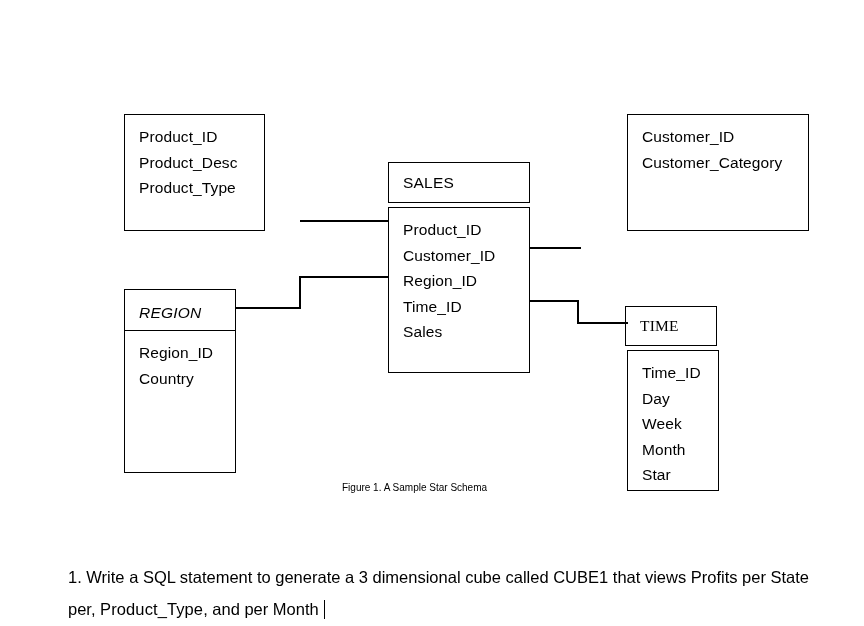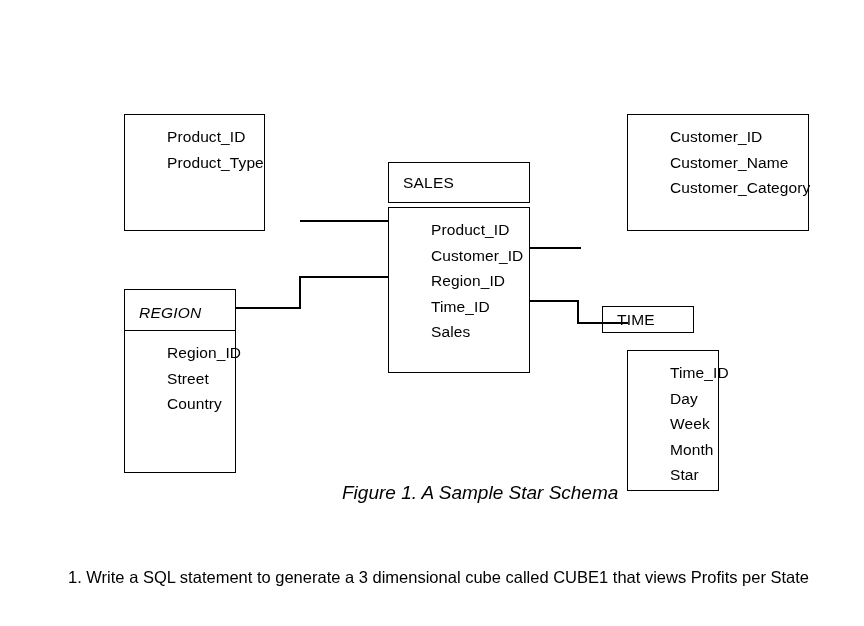--- a/index.html
+++ b/index.html
@@ -39,21 +39,21 @@
     box-sizing: border-box;
   }
   .field {
     font-size: 15.5px;
     line-height: 25.6px;
     white-space: nowrap;
     position: relative;
     display: inline-block;
     letter-spacing: .1px;
   }
-  .field-row { line-height: 25.6px; margin-left: 28px; }
+  .field-row { line-height: 25.6px; }
 
   
   .sp::after {
     content: "";
     position: absolute;
     left: 0;
     right: 0;
     bottom: -1px;
     height: 3px;
     background-image:
@@ -67,23 +67,22 @@
   .line {
     position: absolute;
     background: #000000;
   }
   .h-line { height: 1.6px; }
   .v-line { width: 1.6px; }
 
   
   #figure-caption {
     position: absolute;
-    font-size: 19px;
+    font-size: 10px;
     white-space: nowrap;
-    font-style: italic;
   }
   #question-block {
     position: absolute;
     font-size: 16.5px;
     line-height: 32px;
   }
   .q-line { white-space: nowrap; }
   .caret {
     display: inline-block;
     width: 1.4px;
@@ -94,30 +93,30 @@
   }
 </style>
 </head>
 <body>
 
 <div class="box field-list" id="product-box" style="left:124px; top:114px; width:141px; height:117px;">
   <div class="field-row">
     <span class="field sp">Product_ID</span>
   </div>
   <div class="field-row">
+    <span class="field sp">Product_Desc</span>
+  </div>
+  <div class="field-row">
     <span class="field sp">Product_Type</span>
   </div>
 </div>
 
 <div class="box field-list" id="customer-box" style="left:627px; top:114px; width:182px; height:117px;">
   <div class="field-row">
     <span class="field sp">Customer_ID</span>
-  </div>
-  <div class="field-row">
-    <span class="field sp">Customer_Name</span>
   </div>
   <div class="field-row">
     <span class="field sp">Customer_Category</span>
   </div>
 </div>
 
 <div class="box header-box" id="sales-header" style="left:388px; top:162px; width:142px; height:41px;">
   <span class="header-label">SALES</span>
 </div>
 <div class="box field-list" id="sales-box" style="left:388px; top:207px; width:142px; height:166px;">
@@ -139,28 +138,25 @@
 </div>
 
 <div class="box header-box" id="region-header" style="left:124px; top:289px; width:112px; height:47px;font-style:italic;">
   <span class="header-label">REGION</span>
 </div>
 <div class="box field-list" id="region-box" style="left:124px; top:330px; width:112px; height:143px;">
   <div class="field-row">
     <span class="field sp">Region_ID</span>
   </div>
   <div class="field-row">
-    <span class="field">Street</span>
-  </div>
-  <div class="field-row">
     <span class="field">Country</span>
   </div>
 </div>
 
-<div class="box header-box" id="time-header" style="left:602px; top:306px; width:92px; height:27px;">
+<div class="box header-box" id="time-header" style="left:625px; top:306px; width:92px; height:40px;font-family:Liberation Serif, serif;">
   <span class="header-label">TIME</span>
 </div>
 <div class="box field-list" id="time-box" style="left:627px; top:350px; width:92px; height:141px;">
   <div class="field-row">
     <span class="field sp">Time_ID</span>
   </div>
   <div class="field-row">
     <span class="field">Day</span>
   </div>
   <div class="field-row">
@@ -183,13 +179,16 @@
 <div class="line h-line" style="left:529px; top:247px; width:52px;"></div>
 
 <div class="line h-line" style="left:529px; top:300px; width:50px;"></div>
 <div class="line v-line" style="left:577px; top:300px; height:24px;"></div>
 <div class="line h-line" style="left:577px; top:322px; width:51px;"></div>
 
 <div id="figure-caption" style="left:342px; top:482px;">Figure 1.  A Sample Star Schema</div>
 
 <div id="question-block" style="left:68px; top:561px; width:780px;">
   <div class="q-line">1. Write a SQL statement to generate a 3 dimensional cube called CUBE1 that views Profits per State</div>
+  <div class="q-line">
+    <span>per, </span><span class="field sp" style="font-size:16.5px;">Product_Type</span><span>, and per Month</span><span class="caret"></span>
+  </div>
 </div>
 
 </body></html>

